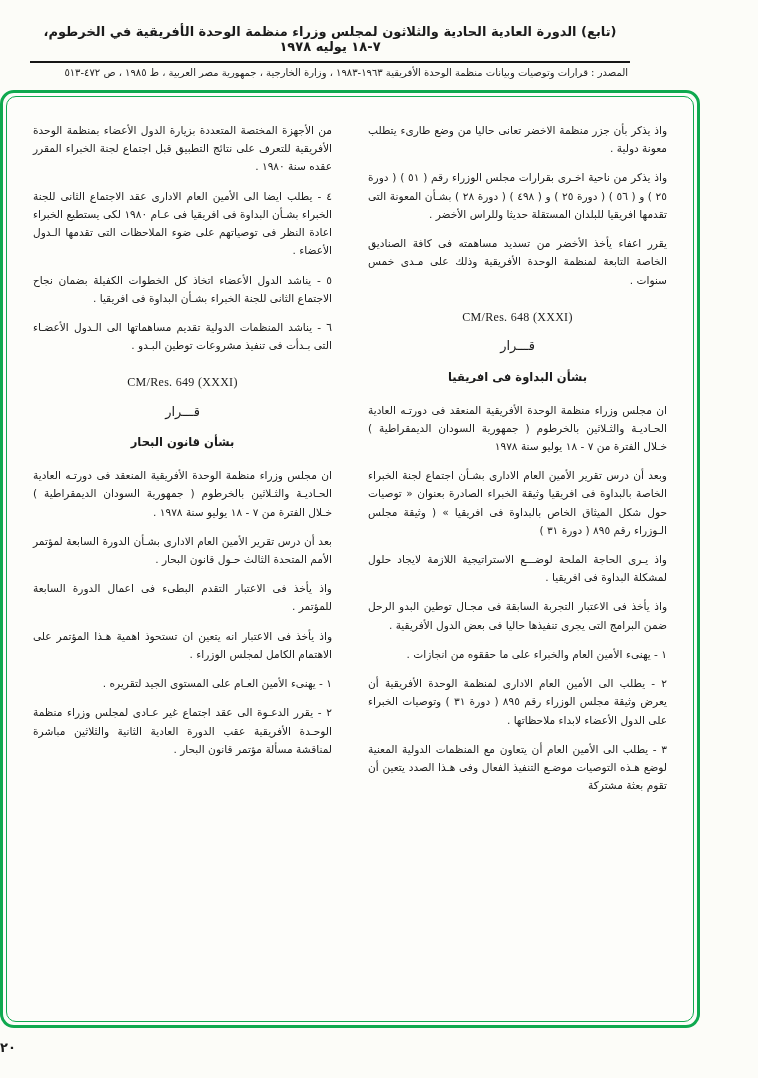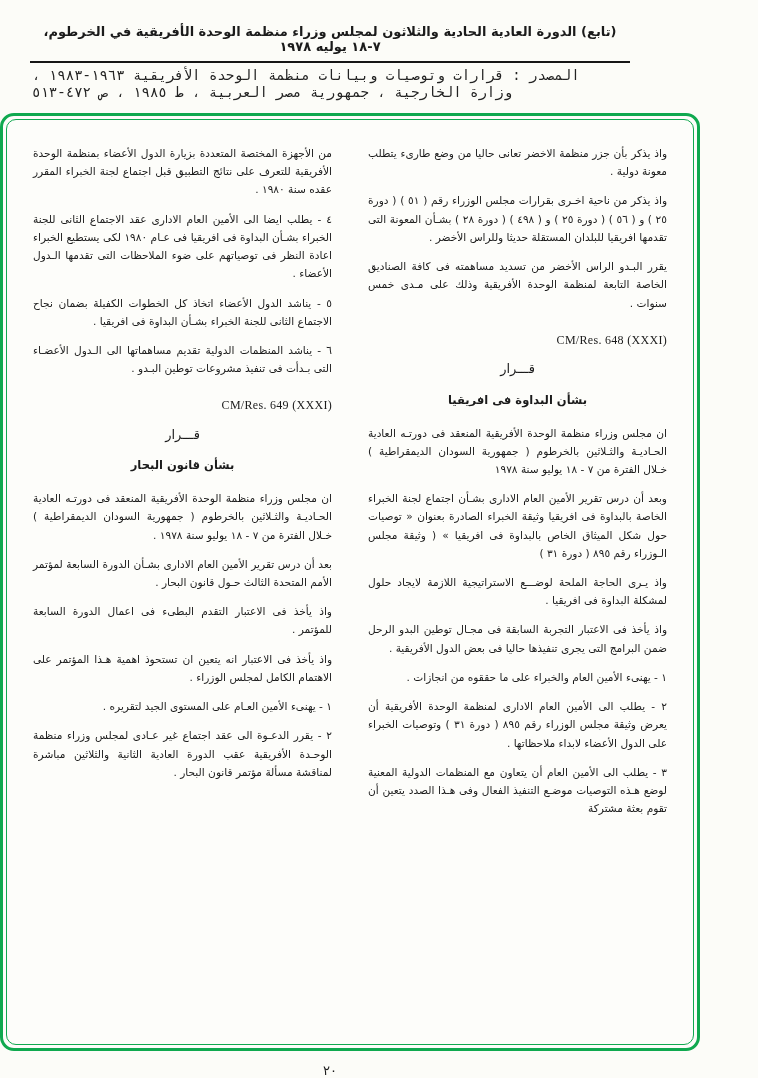--- a/index.html
+++ b/index.html
@@ -18,25 +18,24 @@
     direction:rtl;
     text-align:center;
     font-weight:700;
     font-size:13px;
     padding:0 40px;
     letter-spacing:.1px;
   }
   .header-rule { border-top:2px solid #161616; margin:7px 30px 4px; }
   .source-line {
     direction:rtl;
-    text-align:left;
-    font-size:14px;
+    text-align:right;
+    font-size:10px;
     margin:0 32px;
     color:#232323;
-    font-family:Liberation Mono, monospace;
   }
 
   
   .frame-outer {
     width:700px; height:938px;
     margin:12px auto 0;
     border:3px solid #0fa94f;
     border-radius:14px;
     padding:3px;
     background:#fdfdfa;
@@ -54,21 +53,21 @@
   .col {
     flex:1;
     direction:rtl;
     text-align:justify;
     font-size:10.6px;
     line-height:1.72;
   }
   .para { margin-bottom:11px; }
   .ref {
     direction:ltr;
-    text-align:right;
+    text-align:center;
     font-family:"Liberation Serif", serif;
     font-size:12px;
     letter-spacing:.3px;
     margin:18px 0 8px;
   }
   .decree {
     text-align:center;
     font-size:13px;
     font-weight:400;
     margin:4px 0 10px;
@@ -76,23 +75,23 @@
   }
   .subject {
     text-align:center;
     font-size:11.5px;
     font-weight:700;
     margin:0 0 13px;
   }
 
   
   .page-footer {
-    text-align:center;
+    text-align:left;
     margin-top:12px;
-    font-weight:400;
+    font-weight:700;
     font-size:13px;
     direction:rtl;
   }
 </style>
 </head>
 <body>
 
 <div class="page">
 
   <header class="page-header">
@@ -101,21 +100,21 @@
     <div class="source-line">المصدر : قرارات وتوصيات وبيانات منظمة الوحدة الأفريقية ١٩٦٣-١٩٨٣ ، وزارة الخارجية ، جمهورية مصر العربية ، ط ١٩٨٥ ، ص ٤٧٢-٥١٣</div>
   </header>
 
   <div class="frame-outer">
     <div class="frame-inner">
       <div class="columns">
 
         <section class="col">
           <p class="para">واذ يذكر بأن جزر منظمة الاخضر تعانى حاليا من وضع طارىء يتطلب معونة دولية .</p>
           <p class="para">واذ يذكر من ناحية اخـرى بقرارات مجلس الوزراء رقم ( ٥١ ) ( دورة ٢٥ ) و ( ٥٦ ) ( دورة ٢٥ ) و ( ٤٩٨ ) ( دورة ٢٨ ) بشـأن المعونة التى تقدمها افريقيا للبلدان المستقلة حديثا وللراس الأخضر .</p>
-          <p class="para">يقرر البـدو الراس الأخضر من تسديد مساهمته فى كافة الصناديق الخاصة التابعة لمنظمة الوحدة الأفريقية وذلك على مـدى خمس سنوات .</p>
+          <p class="para">يقرر اعفاء يأخذ الأخضر من تسديد مساهمته فى كافة الصناديق الخاصة التابعة لمنظمة الوحدة الأفريقية وذلك على مـدى خمس سنوات .</p>
           <p class="ref">CM/Res. 648 (XXXI)</p>
           <h2 class="decree">قـــرار</h2>
           <h3 class="subject">بشأن البداوة فى افريقيا</h3>
           <p class="para">ان مجلس وزراء منظمة الوحدة الأفريقية المنعقد فى دورتـه العادية الحـاديـة والثـلاثين بالخرطوم ( جمهورية السودان الديمقراطية ) خـلال الفترة من ٧ - ١٨ يوليو سنة ١٩٧٨</p>
           <p class="para">وبعد أن درس تقرير الأمين العام الادارى بشـأن اجتماع لجنة الخبراء الخاصة بالبداوة فى افريقيا وثيقة الخبراء الصادرة بعنوان « توصيات حول شكل الميثاق الخاص بالبداوة فى افريقيا » ( وثيقة مجلس الـوزراء رقم ٨٩٥ ( دورة ٣١ )</p>
           <p class="para">واذ يـرى الحاجة الملحة لوضـــع الاستراتيجية اللازمة لايجاد حلول لمشكلة البداوة فى افريقيا .</p>
           <p class="para">واذ يأخذ فى الاعتبار التجربة السابقة فى مجـال توطين البدو الرحل ضمن البرامج التى يجرى تنفيذها حاليا فى بعض الدول الأفريقية .</p>
           <p class="para">١ - يهنىء الأمين العام والخبراء على ما حققوه من انجازات .</p>
           <p class="para">٢ - يطلب الى الأمين العام الادارى لمنظمة الوحدة الأفريقية أن يعرض وثيقة مجلس الوزراء رقم ٨٩٥ ( دورة ٣١ ) وتوصيات الخبراء على الدول الأعضاء لابداء ملاحظاتها .</p>
           <p class="para">٣ - يطلب الى الأمين العام أن يتعاون مع المنظمات الدولية المعنية لوضع هـذه التوصيات موضـع التنفيذ الفعال وفى هـذا الصدد يتعين أن تقوم بعثة مشتركة</p>

